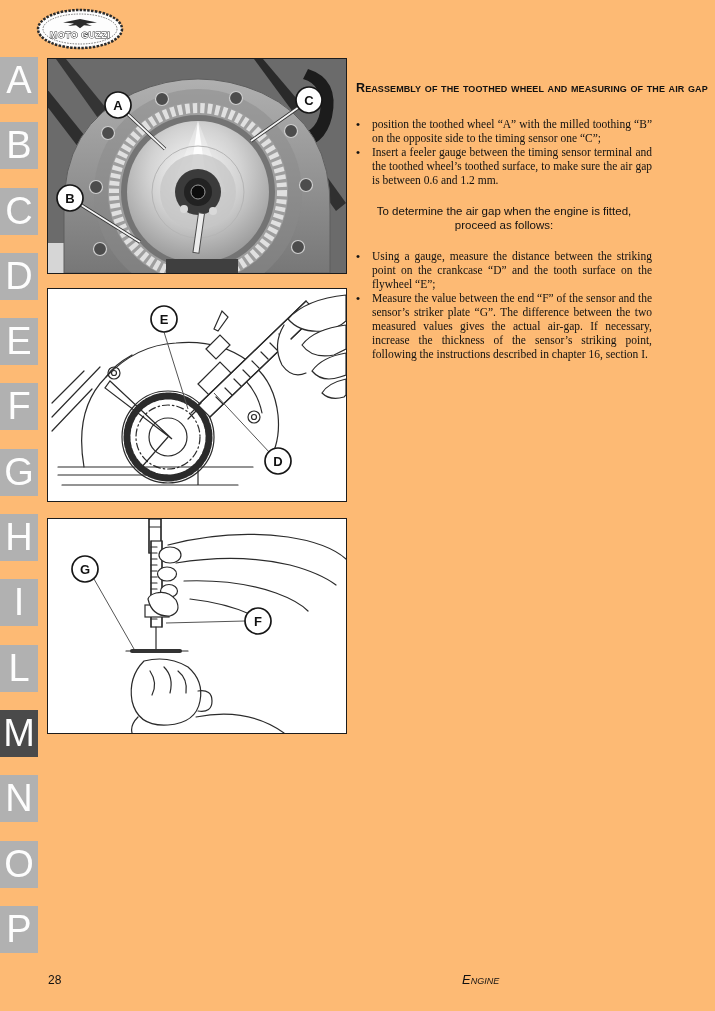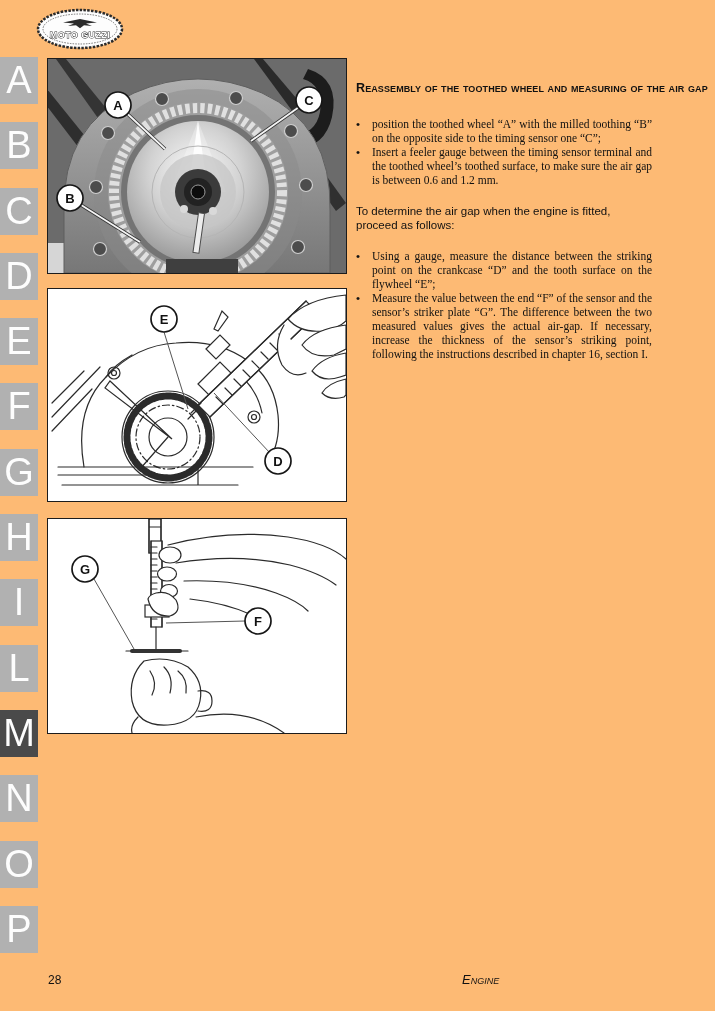--- a/index.html
+++ b/index.html
@@ -41,21 +41,21 @@
     position:absolute; left:356px; top:60px; width:296px;
     font-size:11.5px; line-height:14px;margin-top:21px;
   }
   .heading {
     font-variant:small-caps; font-weight:bold; font-size:12.5px;
     letter-spacing:0.1px; white-space:nowrap; margin:0 0 22px 0;
   }
   .bullet-row { display:flex; }
   .bullet-glyph { width:16px; flex:none; }
   .bullet-body  { flex:1; text-align:justify;font-family:Liberation Serif, serif; }
-  .para { margin:17px 0 17px 0; text-align:left; }
+  .para { margin:17px 0 17px 0; text-align:center; }
   .list2 { margin-top:17px; }
 
   
   .page-num { position:absolute; left:48px; top:973px; font-size:12px; }
   .footer-section {
     position:absolute; left:462px; top:972px; font-size:13px;
     font-style:italic; font-variant:small-caps;
   }
 </style>
 </head>

